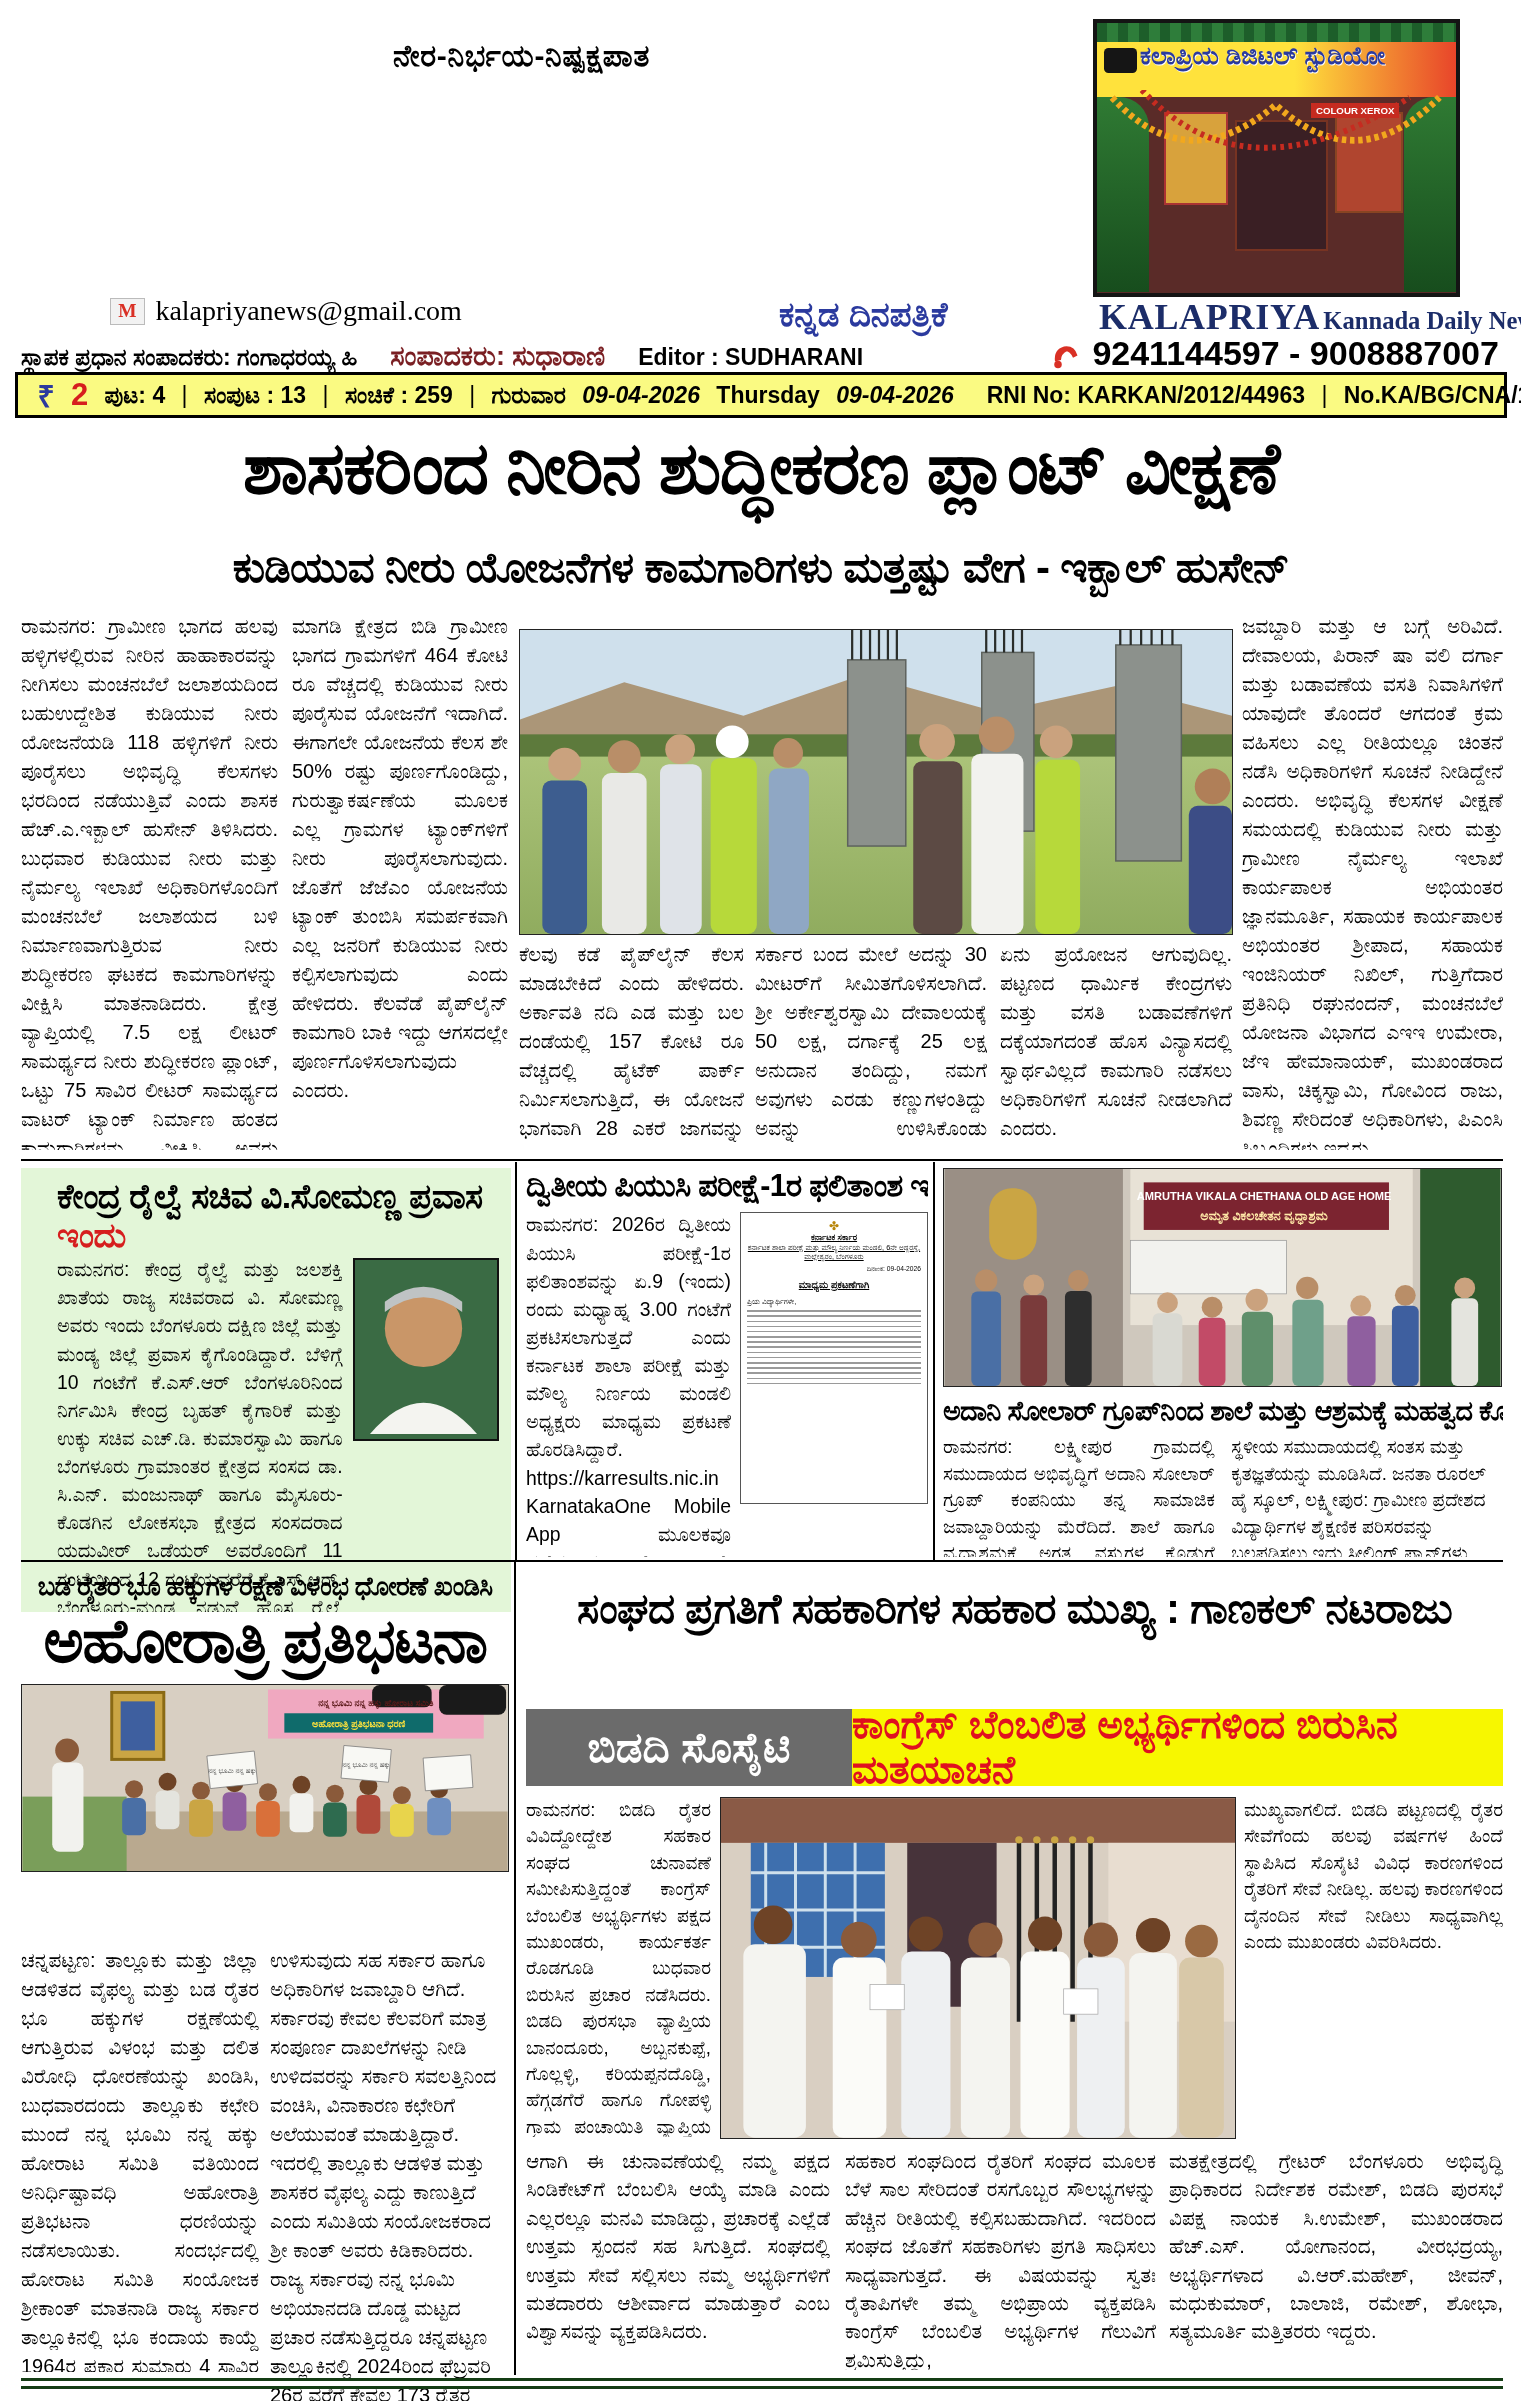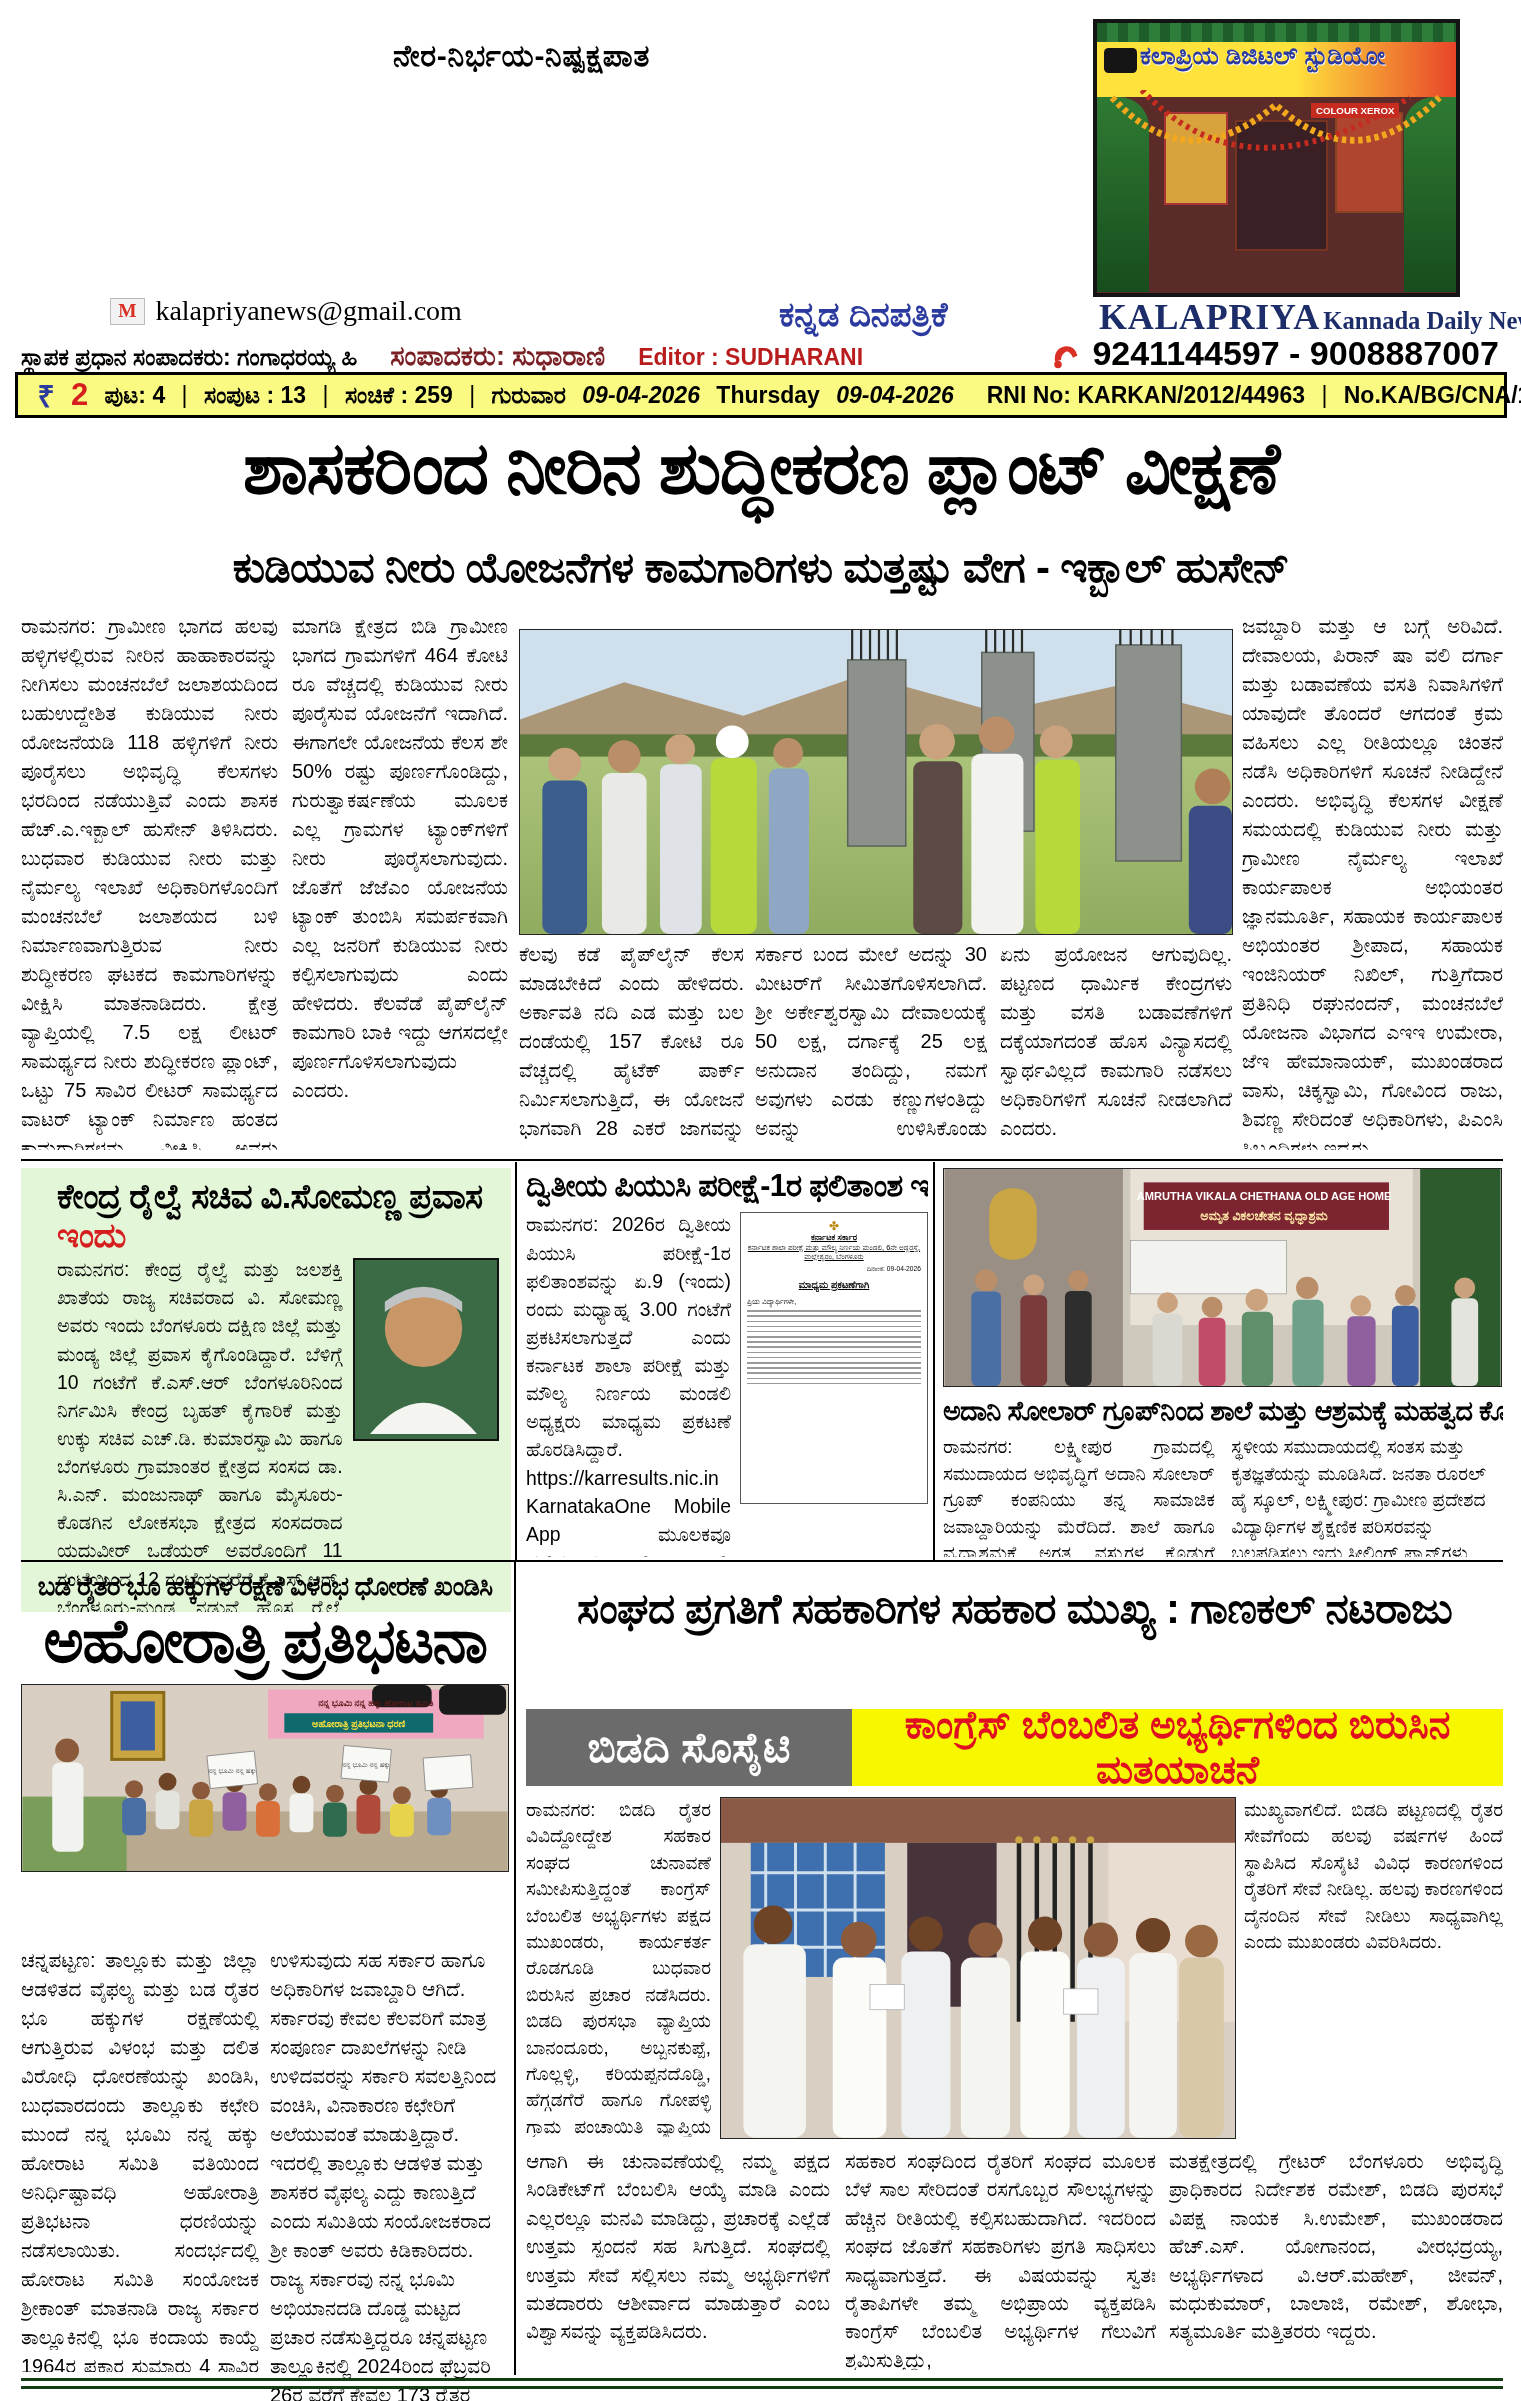--- a/index.html
+++ b/index.html
@@ -17,21 +17,21 @@
   .tagline{font-size:30px;font-weight:bold;letter-spacing:0.7px;}
   .mast-title{display:flex;align-items:flex-end;justify-content:center;gap:13.4px;}
   .mast-word{color:#e61e25;font-weight:900;font-size:190px;line-height:0.95;letter-spacing:-4.5px;}
   .subtitle-kn{color:#2b3a9e;font-size:34px;font-weight:bold;}
   .email-row{display:flex;align-items:center;gap:10.4px;font-size:28px;font-family:"Liberation Serif",serif;}
   .gmail-box{width:33px;height:25px;background:#f2f2f2;border:0.7px solid #bbb;color:#d93025;
              font-weight:900;font-size:19.4px;display:flex;align-items:center;justify-content:center;}
   .founder-row{display:flex;align-items:baseline;gap:33px;white-space:nowrap;}
   .founder{font-size:23px;font-weight:bold;}
   .editor-kn{font-size:27px;font-weight:900;color:#7a1f23;}
-  .editor-en{font-size:23px;font-weight:900;color:#b91c1c;}
+  .editor-en{font-size:23px;font-weight:900;color:#000000;}
   .brand-en{color:#1c2d69;font-weight:900;font-size:36px;font-family:"Liberation Serif",serif;letter-spacing:0.7px;}
   .brand-tag{color:#1c2d69;font-weight:bold;font-size:24.6px;font-family:"Liberation Serif",serif;}
   .phone-num{font-size:34px;font-weight:900;border-bottom:3.7px solid #000;padding-bottom:1.5px;}
   
   .infobar{background:#fafa82;border:3px solid #000;display:flex;align-items:center;
            padding:0 19.4px;font-size:23px;font-weight:bold;gap:16.4px;white-space:nowrap;}
   .infobar .cur{color:#2b3a9e;font-size:30px;}
   .infobar .price{color:#d61e1e;font-size:31px;font-weight:900;}
   .infobar .it{font-style:italic;}
   .infobar .sep{font-weight:normal;}
@@ -340,21 +340,21 @@
   </div>
 
   <div class="abs bodytext" style="left:21px;top:1946px;width:238px;height:426px;">ಚನ್ನಪಟ್ಟಣ: ತಾಲ್ಲೂಕು ಮತ್ತು ಜಿಲ್ಲಾ ಆಡಳಿತದ ವೈಫಲ್ಯ ಮತ್ತು ಬಡ ರೈತರ ಭೂ ಹಕ್ಕುಗಳ ರಕ್ಷಣೆಯಲ್ಲಿ ಆಗುತ್ತಿರುವ ವಿಳಂಭ ಮತ್ತು ದಲಿತ ವಿರೋಧಿ ಧೋರಣೆಯನ್ನು ಖಂಡಿಸಿ, ಬುಧವಾರದಂದು ತಾಲ್ಲೂಕು ಕಛೇರಿ ಮುಂದೆ ನನ್ನ ಭೂಮಿ ನನ್ನ ಹಕ್ಕು ಹೋರಾಟ ಸಮಿತಿ ವತಿಯಿಂದ ಅನಿರ್ಧಿಷ್ಟಾವಧಿ ಅಹೋರಾತ್ರಿ ಪ್ರತಿಭಟನಾ ಧರಣಿಯನ್ನು ನಡೆಸಲಾಯಿತು. ಸಂದರ್ಭದಲ್ಲಿ ಹೋರಾಟ ಸಮಿತಿ ಸಂಯೋಜಕ ಶ್ರೀಕಾಂತ್ ಮಾತನಾಡಿ ರಾಜ್ಯ ಸರ್ಕಾರ ತಾಲ್ಲೂಕಿನಲ್ಲಿ ಭೂ ಕಂದಾಯ ಕಾಯ್ದೆ 1964ರ ಪ್ರಕಾರ ಸುಮಾರು 4 ಸಾವಿರ ರೈತರಿಗೆ ಹಾಗೂ ದಲಿತರಿಗೆ ಬಗರ್ ಹುಕುಂ ಸಾಗುವಳಿ ದರ್ಕಾಸ್ ಮತ್ತು ಇನಾಮತಿ ಜಮೀನುಗಳ ರೂಪದಲ್ಲಿ ನೀಡಿದ್ದು ಅದನ್ನು</div>
   <div class="abs" style="left:270px;top:1946px;width:238px;height:426px;">
     <span class="bodytext" style="display:inline;">ಉಳಿಸುವುದು ಸಹ ಸರ್ಕಾರ ಹಾಗೂ ಅಧಿಕಾರಿಗಳ ಜವಾಬ್ದಾರಿ ಆಗಿದೆ. ಸರ್ಕಾರವು ಕೇವಲ ಕೆಲವರಿಗೆ ಮಾತ್ರ ಸಂಪೂರ್ಣ ದಾಖಲೆಗಳನ್ನು ನೀಡಿ ಉಳಿದವರನ್ನು ಸರ್ಕಾರಿ ಸವಲತ್ತಿನಿಂದ ವಂಚಿಸಿ, ವಿನಾಕಾರಣ ಕಛೇರಿಗೆ ಅಲೆಯುವಂತೆ ಮಾಡುತ್ತಿದ್ದಾರೆ. ಇದರಲ್ಲಿ ತಾಲ್ಲೂಕು ಆಡಳಿತ ಮತ್ತು ಶಾಸಕರ ವೈಫಲ್ಯ ಎದ್ದು ಕಾಣುತ್ತಿದೆ ಎಂದು ಸಮಿತಿಯ ಸಂಯೋಜಕರಾದ ಶ್ರೀ ಕಾಂತ್ ಅವರು ಕಿಡಿಕಾರಿದರು. ರಾಜ್ಯ ಸರ್ಕಾರವು ನನ್ನ ಭೂಮಿ ಅಭಿಯಾನದಡಿ ದೊಡ್ಡ ಮಟ್ಟದ ಪ್ರಚಾರ ನಡೆಸುತ್ತಿದ್ದರೂ ಚನ್ನಪಟ್ಟಣ ತಾಲ್ಲೂಕಿನಲ್ಲಿ 2024ರಿಂದ ಫೆಬ್ರವರಿ 26ರ ವರೆಗೆ ಕೇವಲ 173 ರೈತರ ಪೋಡಿ ದುರಸ್ತಿ ಕಾರ್ಯ ಮಾತ್ರ ನಡೆಸಿದೆ.</span>
     
   </div>
 
   <div class="abs sec-head" style="left:526px;top:1585px;width:977px;font-size:42px;text-align:center;white-space:nowrap;">ಸಂಘದ ಪ್ರಗತಿಗೆ ಸಹಕಾರಿಗಳ ಸಹಕಾರ ಮುಖ್ಯ : ಗಾಣಕಲ್ ನಟರಾಜು</div>
 
-  <div class="abs tagrow" style="left:526px;top:1709px;width:977px;text-align:center;">
+  <div class="abs tagrow" style="left:526px;top:1709px;width:977px;">
     <div class="tag-gray">ಬಿಡದಿ ಸೊಸೈಟಿ</div>
     <div class="tag-yellow">ಕಾಂಗ್ರೆಸ್ ಬೆಂಬಲಿತ ಅಭ್ಯರ್ಥಿಗಳಿಂದ ಬಿರುಸಿನ ಮತಯಾಚನೆ</div>
   </div>
 
   <div class="abs smallbody" style="left:526px;top:1797px;width:185px;height:340px;">ರಾಮನಗರ: ಬಿಡದಿ ರೈತರ ವಿವಿದ್ದೋದ್ದೇಶ ಸಹಕಾರ ಸಂಘದ ಚುನಾವಣೆ ಸಮೀಪಿಸುತ್ತಿದ್ದಂತೆ ಕಾಂಗ್ರೆಸ್ ಬೆಂಬಲಿತ ಅಭ್ಯರ್ಥಿಗಳು ಪಕ್ಷದ ಮುಖಂಡರು, ಕಾರ್ಯಕರ್ತ ರೊಡಗೂಡಿ ಬುಧವಾರ ಬಿರುಸಿನ ಪ್ರಚಾರ ನಡೆಸಿದರು. ಬಿಡದಿ ಪುರಸಭಾ ವ್ಯಾಪ್ತಿಯ ಬಾನಂದೂರು, ಅಬ್ಬನಕುಪ್ಪೆ, ಗೊಲ್ಲಳ್ಳಿ, ಕರಿಯಪ್ಪನದೊಡ್ಡಿ, ಹೆಗ್ಗಡಗೆರೆ ಹಾಗೂ ಗೋಪಳ್ಳಿ ಗ್ರಾಮ ಪಂಚಾಯಿತಿ ವ್ಯಾಪ್ತಿಯ ಕರಡೀಗೌಡನದೊಡ್ಡಿ, ಉರಗಹಳ್ಳಿ, ಪುಟ್ಟೀರಮ್ಮನದೊಡ್ಡಿ ಗ್ರಾಮದ ಮತದಾರರ ಮನೆ ಮನೆಗಳಿಗೆ ಭೇಟಿ ನೀಡಿ ಮುಖಂಡರು ಮತಯಾಚನೆ ನಡೆಸಿದರು.</div>
 
   <div class="abs photo" style="left:720px;top:1797px;width:514px;height:340px;">
     <svg width="514" height="340" viewBox="0 0 690 456">
       <rect width="690" height="456" fill="#d9cfc2"></rect>
       <rect width="690" height="60" fill="#8a5a46"></rect>

